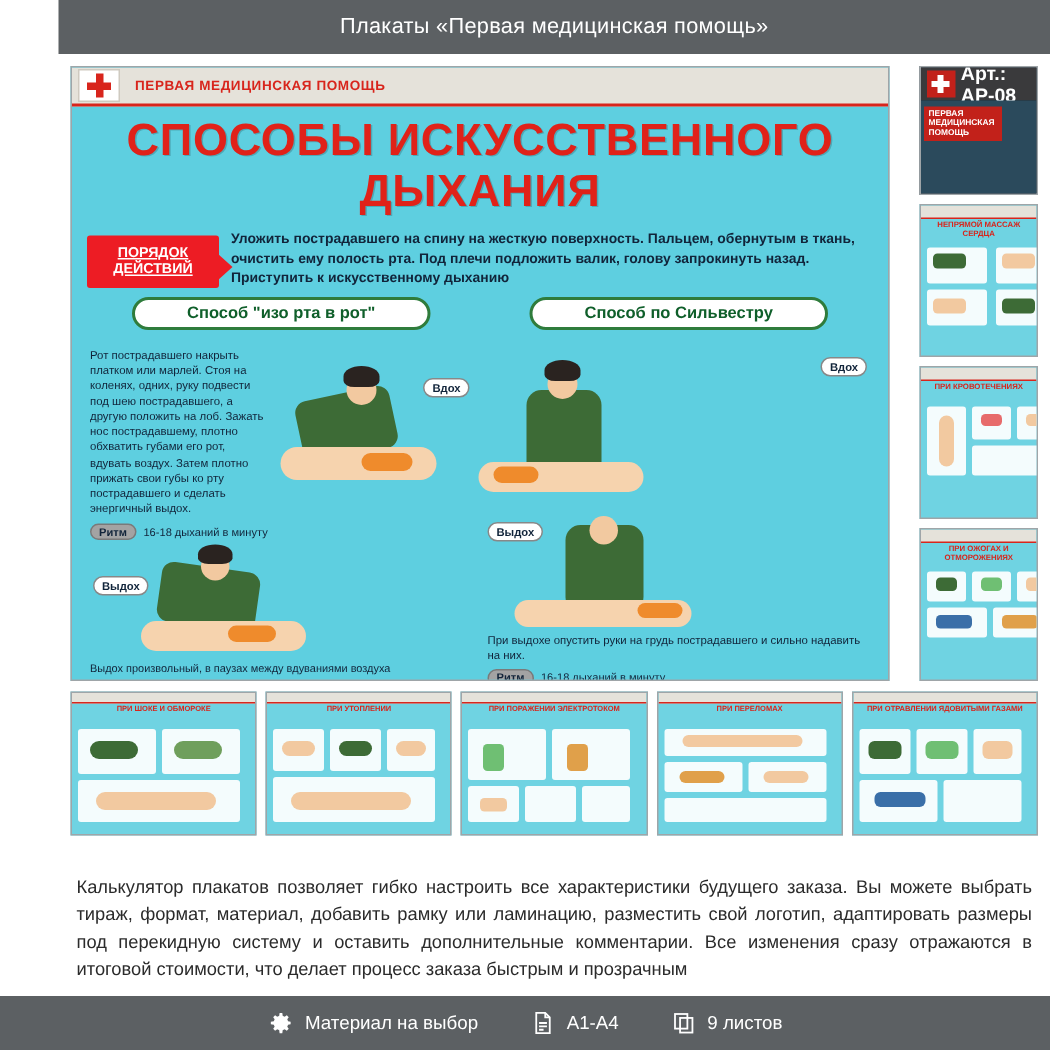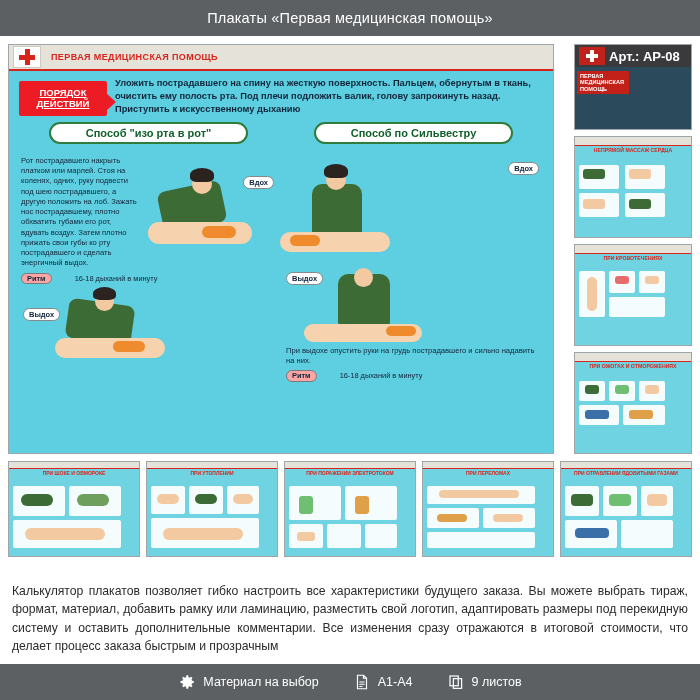--- a/index.html
+++ b/index.html
@@ -7,20 +7,21 @@
     margin: 0; padding: 0;
     width: 700px; height: 700px;
     background: #ffffff;
     font-family: "Liberation Sans", sans-serif;
   }
   .page {
     position: relative;
     width: 700px; height: 700px;
     overflow: hidden;
     background: #ffffff;
+    padding-left: 39px;
   }
 
   
   .top-bar {
     height: 36px;
     background: #5c6063;
     color: #ffffff;
     display: flex;
     align-items: center;
     justify-content: center;
@@ -172,26 +173,26 @@
     padding: 1px 5px;
   }
   .rhythm-box {
     margin-top: 4px;
     font-size: 7.4px;
     color: #11243a;
     line-height: 1.3;
   }
   .rhythm-box .tag {
     display: inline-block;
-    background: #fca5a5;
+    background: #a3a3a3;
     border: 1px solid #7a7a7a;
     border-radius: 8px;
     padding: 0 5px;
     font-weight: bold;
-    margin-right: 21px;
+    margin-right: 3px;
   }
 
   
   .fig { position: absolute; }
   .uniform { background: #3d6b36; border-radius: 8px; }
   .skin { background: #f2c9a0; border-radius: 50%; }
   .victim { background: #f6d3ae; border-radius: 10px; }
   .hair { background: #2a2320; border-radius: 50% 50% 30% 30%; }
   .orange { background: #ef8b2c; border-radius: 6px; }
 
@@ -344,20 +345,21 @@
     <div class="main-row">
 
       <div class="poster">
         <div class="poster-top">
           <span class="red-cross-box">
               <span class="cross"></span>
             </span>
           <span class="poster-top-title">Первая медицинская помощь</span>
         </div>
 
+        <div class="poster-title">СПОСОБЫ ИСКУССТВЕННОГО ДЫХАНИЯ</div>
 
         <div class="poster-intro">
           <div class="order-badge">
             <div class="bg">Порядок действий</div>
             <div class="arrow"></div>
           </div>
           <div class="poster-intro-text">Уложить пострадавшего на спину на жесткую поверхность. Пальцем, обернутым в ткань, очистить ему полость рта. Под плечи подложить валик, голову запрокинуть назад. Приступить к искусственному дыханию</div>
         </div>
 
         <div class="methods">
@@ -380,20 +382,21 @@
               <span class="tag">Ритм</span>
               <span>16-18 дыханий в минуту</span>
             </div>
             <div style="position:relative;height:86px;margin-top:2px;">
               <span class="label-vdoh" style="left:2px;top:22px;">Выдох</span>
               <div class="fig uniform" style="left:46px;top:16px;width:66px;height:40px;transform:rotate(8deg);"></div>
               <div class="fig skin" style="left:74px;top:6px;width:19px;height:19px;"></div>
               <div class="fig hair" style="left:72px;top:1px;width:23px;height:13px;"></div>
               <div class="fig victim" style="left:34px;top:52px;width:110px;height:20px;border-radius:11px;"></div>
               <div class="fig orange" style="left:92px;top:55px;width:32px;height:11px;border-radius:6px;"></div>
+              <div style="position:absolute;left:0;bottom:-2px;width:100%;font-size:7.3px;color:#11243a;line-height:1.3;">Выдох произвольный, в паузах между вдуваниями воздуха</div>
             </div>
           </div>
 
           <div class="method">
             <div class="method-title">Способ по Сильвестру</div>
             <div class="method-body">
               <div style="position:relative;flex:1;height:112px;">
                 <span class="label-vdoh" style="right:2px;top:6px;">Вдох</span>
                 <div class="fig uniform" style="left:26px;top:28px;width:50px;height:60px;border-radius:10px;"></div>
                 <div class="fig skin" style="left:40px;top:14px;width:20px;height:20px;"></div>

